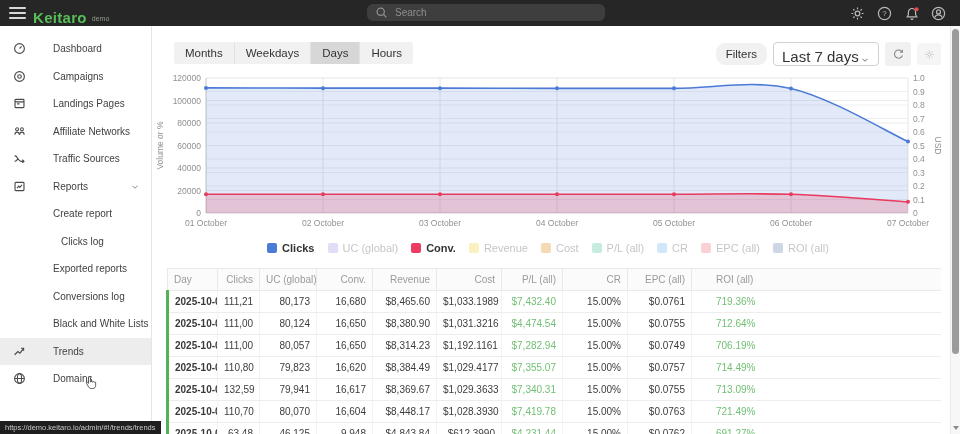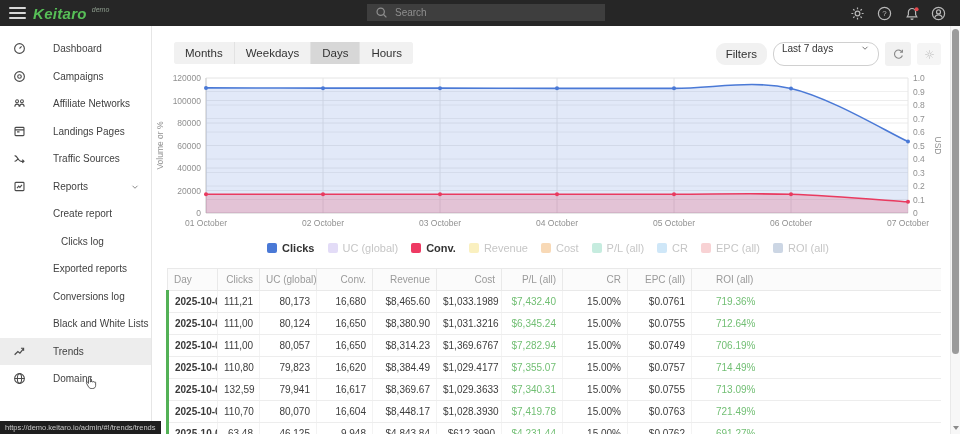--- a/index.html
+++ b/index.html
@@ -3,24 +3,24 @@
 <meta charset="utf-8">
 <style>
   * { margin:0; padding:0; box-sizing:border-box; }
   html,body { width:960px; height:434px; overflow:hidden; font-family:"Liberation Sans",sans-serif; background:#fff; position:relative; }
   svg { display:block; }
 
   
   .topbar { position:absolute; left:0; top:0; width:960px; height:26px; background:#262626; z-index:4; }
   .hamburger { position:absolute; left:9px; top:7px; width:17px; height:12px; display:flex; flex-direction:column; justify-content:space-between; cursor:pointer; }
   .hamburger span { display:block; height:2px; background:#d8d8d8; border-radius:1px; }
-  .logo-wrap { position:absolute; left:33px; top:0; height:26px; display:flex; align-items:center;font-style:italic; }
+  .logo-wrap { position:absolute; left:33px; top:0; height:26px; display:flex; align-items:flex-end; }
   .logo { color:#57bf57; font-weight:bold; font-size:15px; letter-spacing:.3px; }
   .logo-badge { color:#8d9c8d; font-size:7px; margin-left:5px; transform:translateY(-4px); }
-  .search { position:absolute; left:367px; top:4px; width:238px; height:17px; background:#3e3e3e; border-radius:0; display:flex; align-items:center; padding-left:8px; }
+  .search { position:absolute; left:367px; top:4px; width:238px; height:17px; background:#3e3e3e; border-radius:6px; display:flex; align-items:center; padding-left:8px; }
   .search input { background:transparent; border:none; outline:none; color:#cfcfcf; font-size:10px; margin-left:7px; width:190px; font-family:inherit; }
   .search input::placeholder { color:#8f8f8f; }
   .tb-icons { position:absolute; right:14px; top:0; height:26px; display:flex; align-items:center; gap:12px; }
   .tb-icon { width:15px; height:15px; position:relative; cursor:pointer; }
 
   
   .sidebar { position:absolute; left:0; top:26px; width:152px; height:408px; background:#fff; border-right:1px solid #e6e6e6; padding-top:9px; z-index:2; }
   .sb-item { height:27.5px; display:flex; align-items:center; padding-left:13px; cursor:pointer; position:relative; }
   .sb-item.active { background:#ededed; }
   .sb-ico { width:13px; height:13px; flex:0 0 13px; }
@@ -30,21 +30,21 @@
 
   .statusbar { position:absolute; left:0; bottom:0; height:13px; background:#1e1e1e; color:#c9c9c9; font-size:7.5px; line-height:13px; padding:0 5px; z-index:6; white-space:nowrap; }
 
   
   .seg { position:absolute; left:174px; top:42px; display:inline-flex; background:#f1f1f1; border-radius:3px; overflow:hidden; z-index:1; }
   .seg-btn { padding:5px 11px; font-size:11.5px; color:#333; background:#f1f1f1; border:none; border-right:1px solid #e2e2e2; cursor:pointer; font-family:inherit; }
   .seg-btn:last-child { border-right:none; }
   .seg-btn.active { background:#d7d7d7; }
   .toolbar-right { position:absolute; right:19px; top:42px; display:flex; align-items:center; gap:6px; z-index:1; }
   .btn-filters { padding:5px 10px; font-size:11.5px; color:#333; background:#f1f1f1; border:none; border-radius:9px; cursor:pointer; font-family:inherit; }
-  .range-select { width:106px; height:24px; background:#fff; border:1px solid #d0d0d0; border-radius:11px; display:flex; align-items:flex-start; justify-content:space-between; padding:0 8px; font-size:10px; color:#333; cursor:pointer; }
+  .range-select { width:106px; height:24px; background:#fff; border:1px solid #d0d0d0; border-radius:4px; display:flex; align-items:flex-end; justify-content:space-between; padding:0 8px; font-size:15px; color:#333; cursor:pointer; }
   .btn-sq { width:26px; height:24px; background:#f1f1f1; border:none; border-radius:3px; display:flex; align-items:center; justify-content:center; cursor:pointer; }
   .btn-sq.lite { width:24px; height:22px; background:#f5f5f5; }
 
   
   .chart-wrap { position:absolute; left:153px; top:70px; width:797px; height:163px; }
   .chart-wrap svg { font-family:"Liberation Sans",sans-serif; }
   .legend { position:absolute; left:153px; top:242px; width:790px; display:flex; justify-content:center; align-items:center; gap:13px; }
   .legend-item { display:flex; align-items:center; font-size:11px; color:#c6c6c6; cursor:pointer; white-space:nowrap; }
   .legend-item.on { color:#333; font-weight:bold; }
   .legend-item .sw { width:10px; height:10px; border-radius:2px; margin-right:5px; display:inline-block; }
@@ -133,36 +133,36 @@
     <span class="sb-ico">
         <svg width="13" height="13" viewBox="0 0 16 16" fill="none" stroke="#4a4a4a" stroke-width="1.4">
           <circle cx="8" cy="8" r="6"></circle>
           <circle cx="8" cy="8" r="2.2"></circle>
         </svg>
       </span>
     <span class="sb-label">Campaigns</span>
   </div>
   <div class="sb-item">
     <span class="sb-ico">
+        <svg width="13" height="13" viewBox="0 0 16 16" fill="none" stroke="#4a4a4a" stroke-width="1.4">
+          <rect x="2.5" y="3" width="11" height="10" rx="1"></rect>
+          <path d="M2.5 6h11M5 8.5h3"></path>
+        </svg>
+      </span>
+    <span class="sb-label">Landings Pages</span>
+  </div>
+  <div class="sb-item">
+    <span class="sb-ico">
         <svg width="13" height="13" viewBox="0 0 16 16" fill="none" stroke="#4a4a4a" stroke-width="1.3">
           <circle cx="5" cy="5.3" r="1.8"></circle>
           <circle cx="11" cy="5.3" r="1.8"></circle>
           <path d="M2.3 12c0-2 1.6-3.2 2.7-3.2S7.7 10 7.7 12M8.3 12c0-2 1.6-3.2 2.7-3.2s2.7 1.2 2.7 3.2"></path>
         </svg>
       </span>
     <span class="sb-label">Affiliate Networks</span>
-  </div>
-  <div class="sb-item">
-    <span class="sb-ico">
-        <svg width="13" height="13" viewBox="0 0 16 16" fill="none" stroke="#4a4a4a" stroke-width="1.4">
-          <rect x="2.5" y="3" width="11" height="10" rx="1"></rect>
-          <path d="M2.5 6h11M5 8.5h3"></path>
-        </svg>
-      </span>
-    <span class="sb-label">Landings Pages</span>
   </div>
   <div class="sb-item">
     <span class="sb-ico">
         <svg width="13" height="13" viewBox="0 0 16 16" fill="none" stroke="#4a4a4a" stroke-width="1.4">
           <path d="M2 4.5c4 0 4 7 8 7h3M2 11.5c2.5 0 3.2-2 4-3.5M11.5 9.5l2 2-2 2"></path>
         </svg>
       </span>
     <span class="sb-label">Traffic Sources</span>
   </div>
   <div class="sb-item">
@@ -409,32 +409,32 @@
           <td class="c-num">$0.0761</td>
           <td class="c-roi green">719.36%</td>
         </tr>
         <tr>
           <td class="c-day">2025-10-02</td>
           <td class="c-num">111,00</td>
           <td class="c-num">80,124</td>
           <td class="c-num">16,650</td>
           <td class="c-num">$8,380.90</td>
           <td class="c-num">$1,031.3216</td>
-          <td class="c-num green">$6,345.24</td>
+          <td class="c-num green">$4,474.54</td>
           <td class="c-num">15.00%</td>
           <td class="c-num">$0.0755</td>
           <td class="c-roi green">712.64%</td>
         </tr>
         <tr>
           <td class="c-day">2025-10-03</td>
           <td class="c-num">111,00</td>
           <td class="c-num">80,057</td>
           <td class="c-num">16,650</td>
           <td class="c-num">$8,314.23</td>
-          <td class="c-num">$1,369.6767</td>
+          <td class="c-num">$1,192.1161</td>
           <td class="c-num green">$7,282.94</td>
           <td class="c-num">15.00%</td>
           <td class="c-num">$0.0749</td>
           <td class="c-roi green">706.19%</td>
         </tr>
         <tr>
           <td class="c-day">2025-10-04</td>
           <td class="c-num">110,80</td>
           <td class="c-num">79,823</td>
           <td class="c-num">16,620</td>

